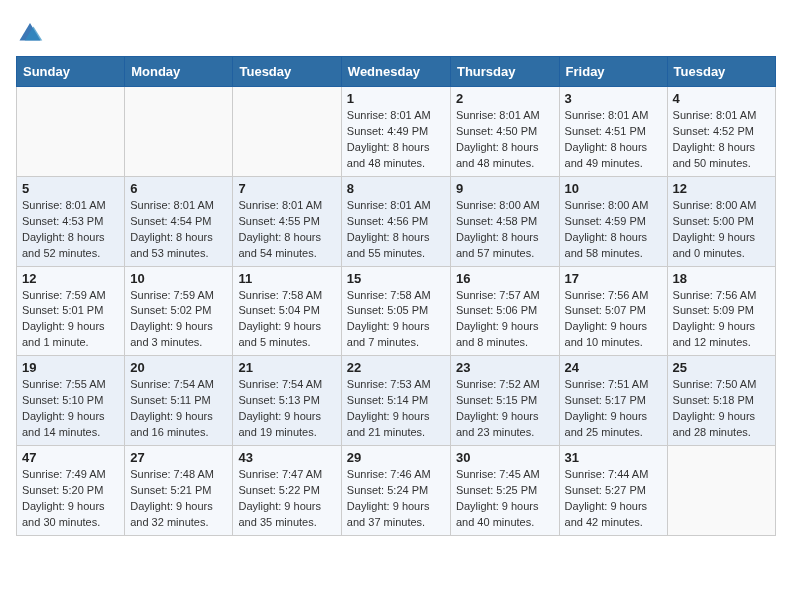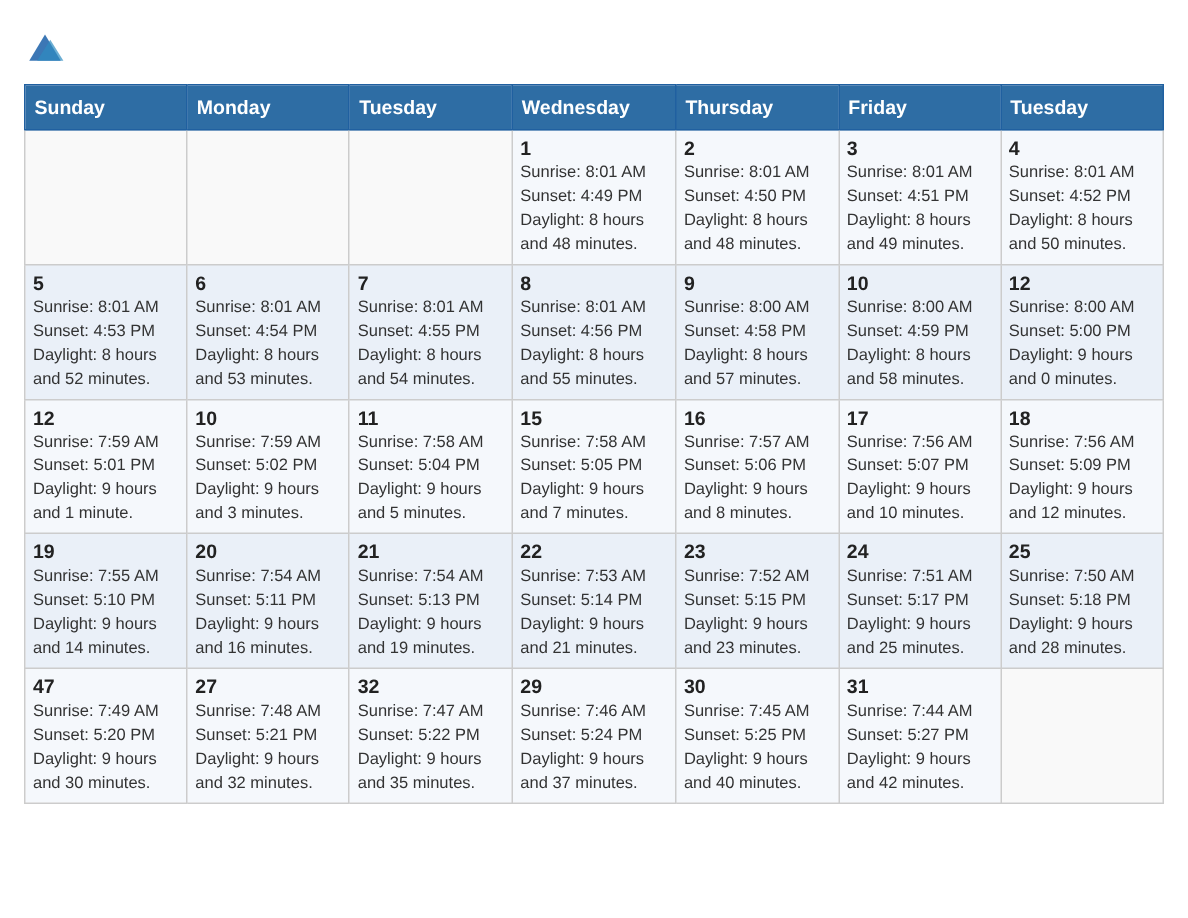--- a/index.html
+++ b/index.html
@@ -245,21 +245,21 @@
       <tr>
         <td>
           <span class="day-number">47</span>
           <div class="day-info">Sunrise: 7:49 AM<br>Sunset: 5:20 PM<br>Daylight: 9 hours<br>and 30 minutes.</div>
         </td>
         <td>
           <span class="day-number">27</span>
           <div class="day-info">Sunrise: 7:48 AM<br>Sunset: 5:21 PM<br>Daylight: 9 hours<br>and 32 minutes.</div>
         </td>
         <td>
-          <span class="day-number">32</span>
+          <span class="day-number">43</span>
           <div class="day-info">Sunrise: 7:47 AM<br>Sunset: 5:22 PM<br>Daylight: 9 hours<br>and 35 minutes.</div>
         </td>
         <td>
           <span class="day-number">29</span>
           <div class="day-info">Sunrise: 7:46 AM<br>Sunset: 5:24 PM<br>Daylight: 9 hours<br>and 37 minutes.</div>
         </td>
         <td>
           <span class="day-number">30</span>
           <div class="day-info">Sunrise: 7:45 AM<br>Sunset: 5:25 PM<br>Daylight: 9 hours<br>and 40 minutes.</div>
         </td>

